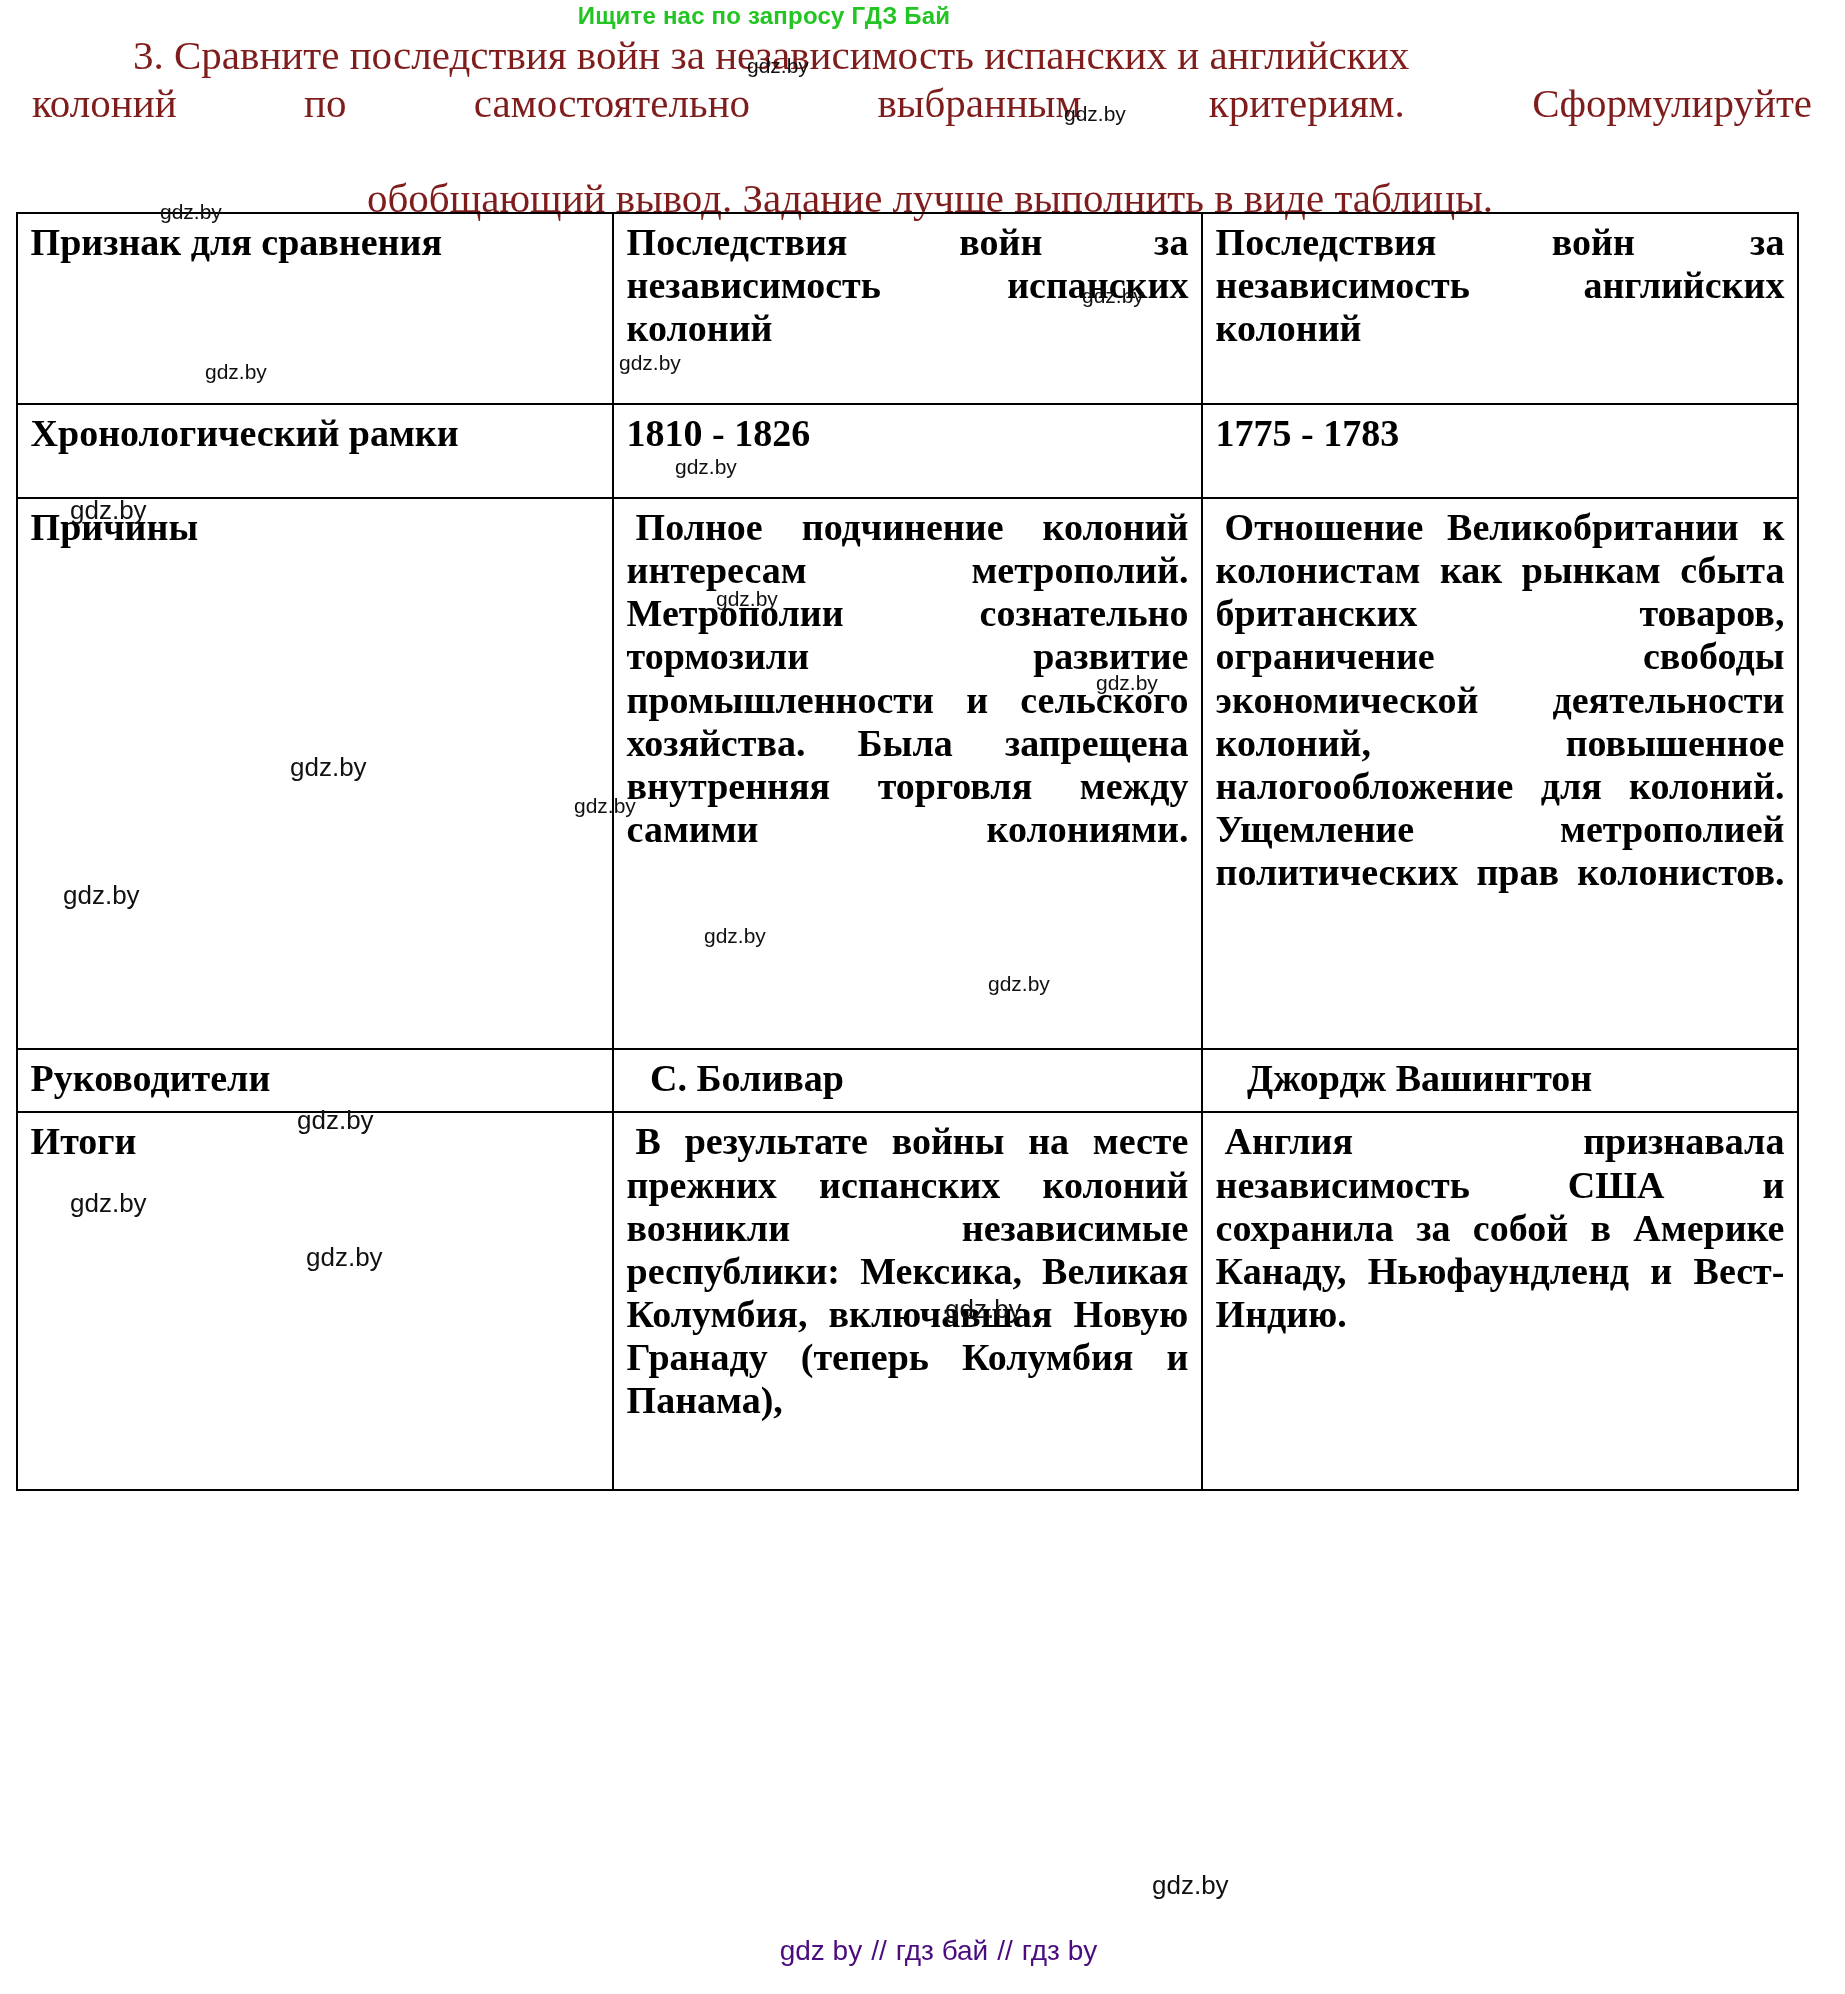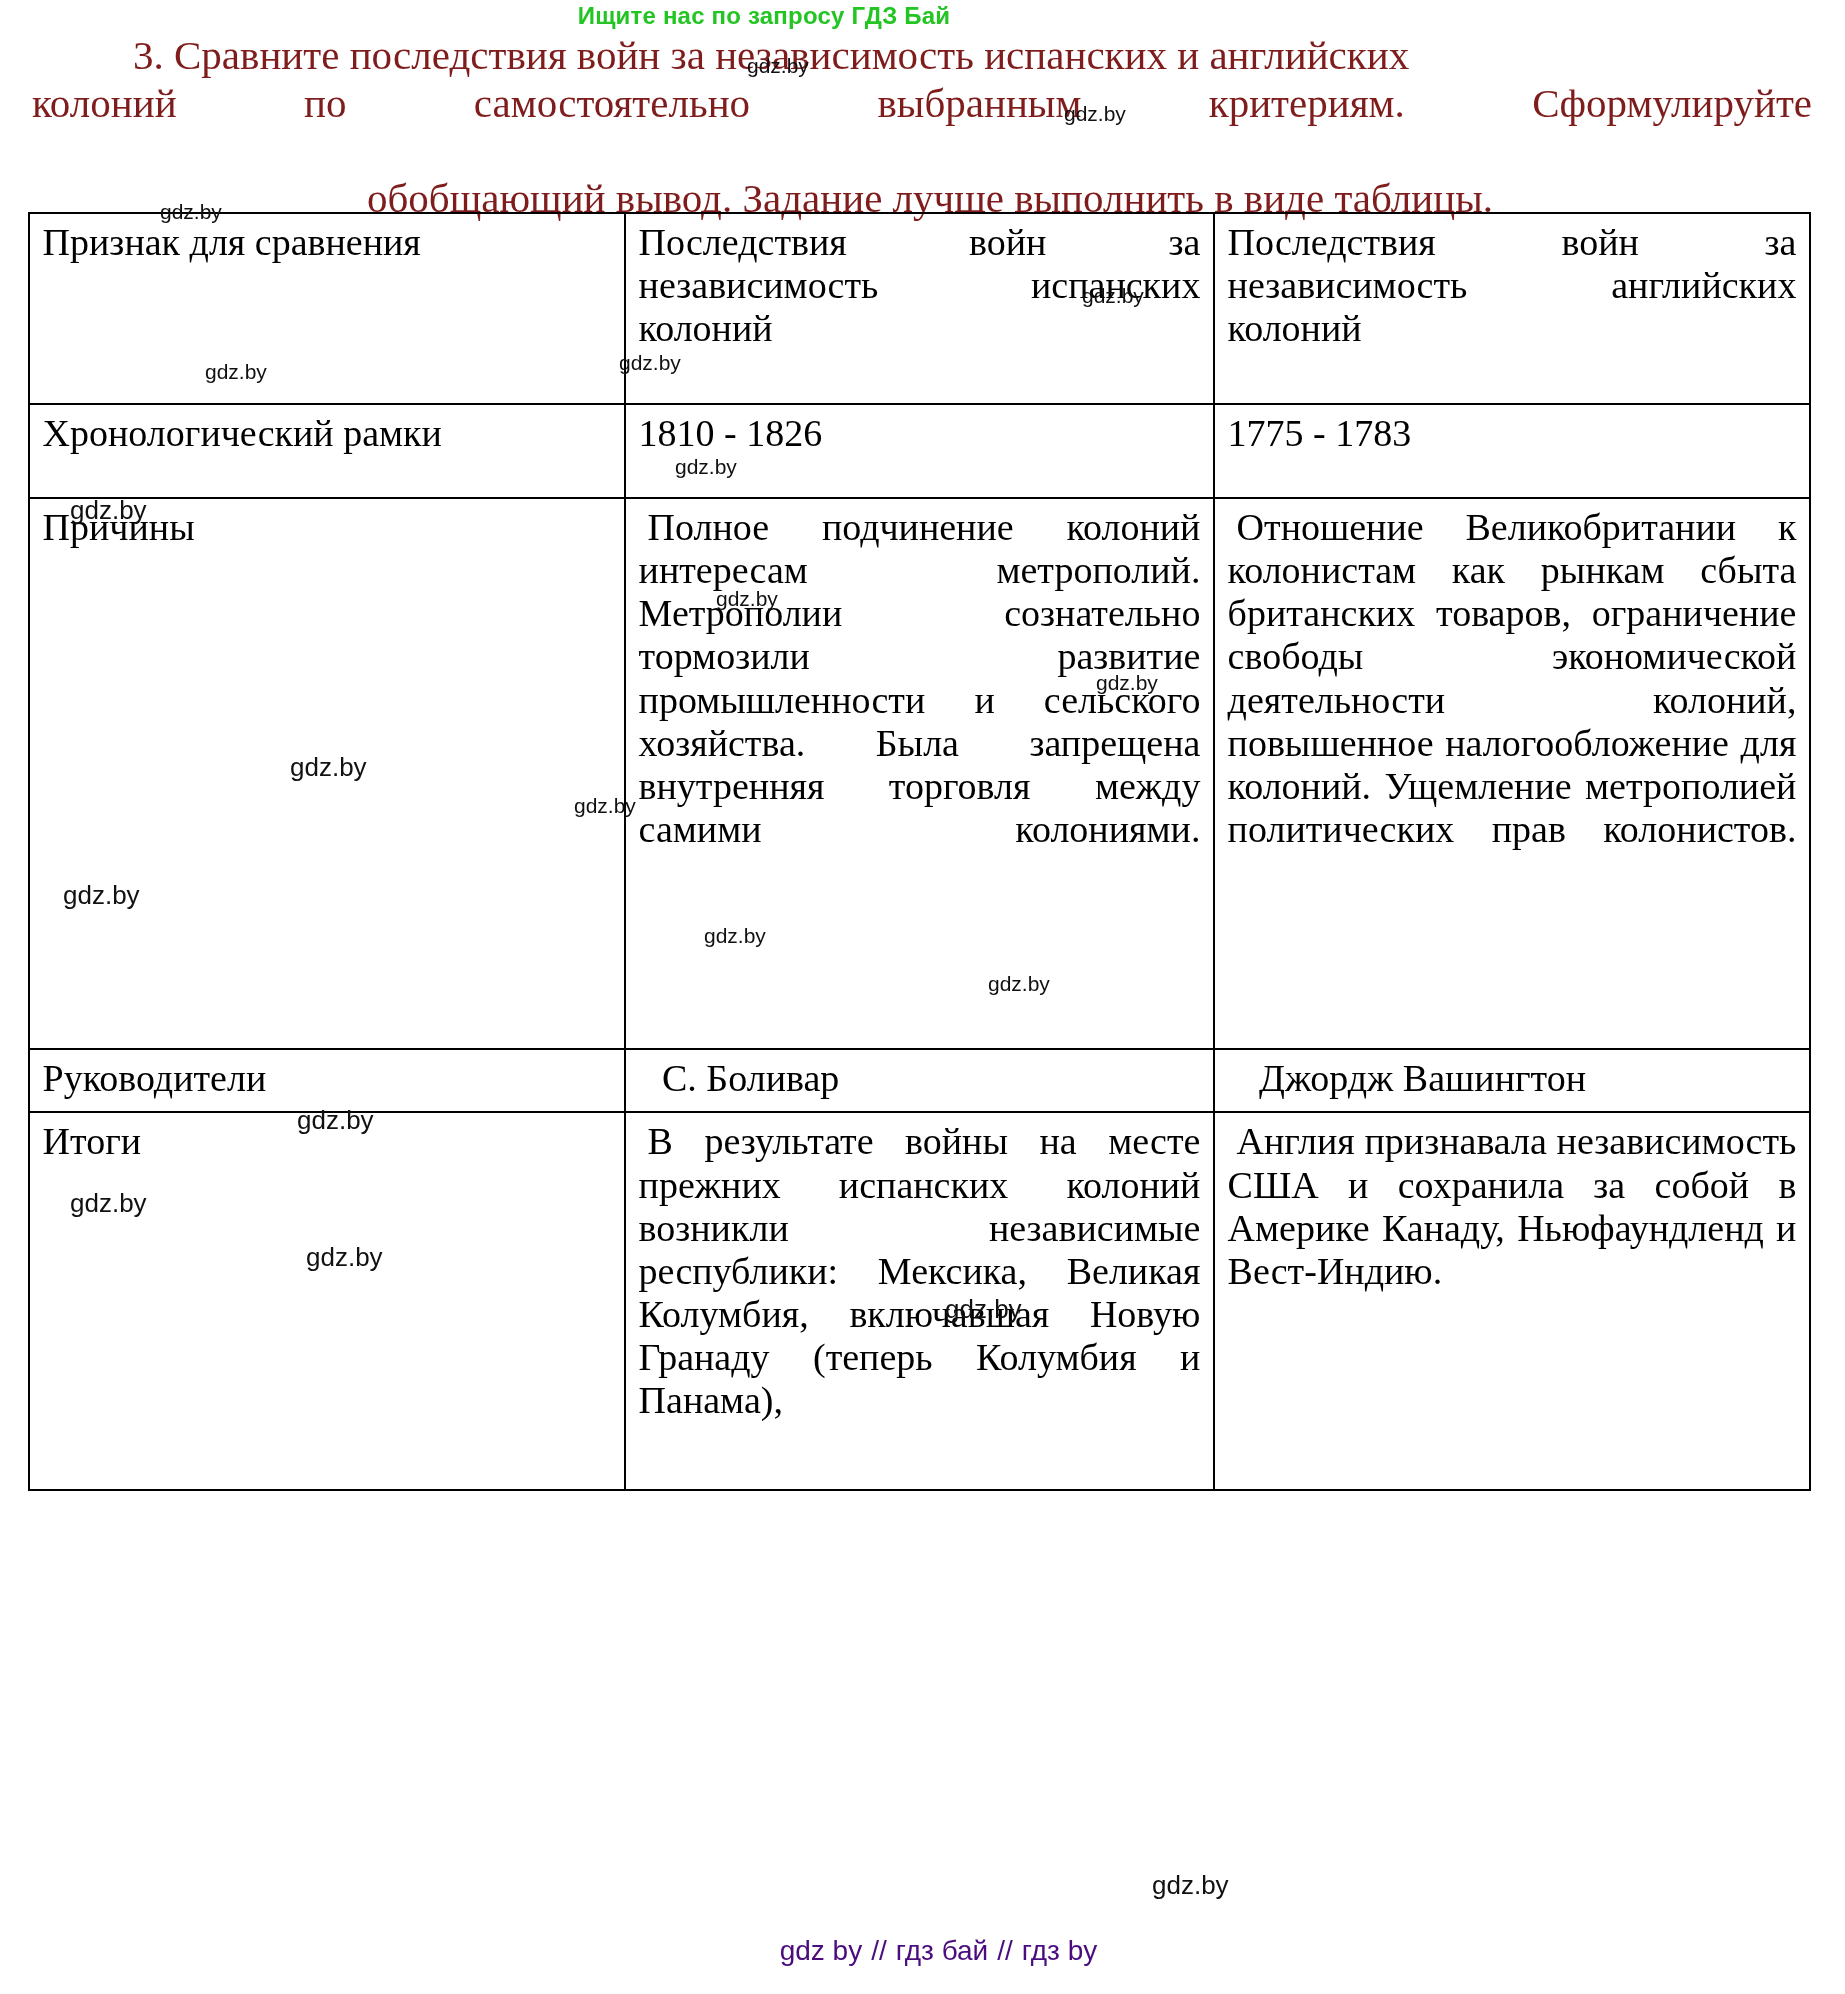--- a/index.html
+++ b/index.html
@@ -41,25 +41,26 @@
     color: #7f1d1d;
     text-align: justify;
     text-justify: inter-word;
   }
   .task .indent { display: inline-block; width: 101px; }
   .task .lastline { text-align: center; margin-left: 16px; }
 
   
   .tbl {
     position: absolute;
-    left: 28px;
+    left: 16px;
     top: 212px;
     width: 1780px;
     border-collapse: collapse;
     table-layout: fixed;
+    font-weight: bold;
   }
   .tbl td {
     border: 2.7px solid #000;
     vertical-align: top;
     padding: 7.2px 12.6px 9px 12.6px;
     font-size: 38px;
     line-height: 1.135;
     color: #000;
     position: relative;
   }

